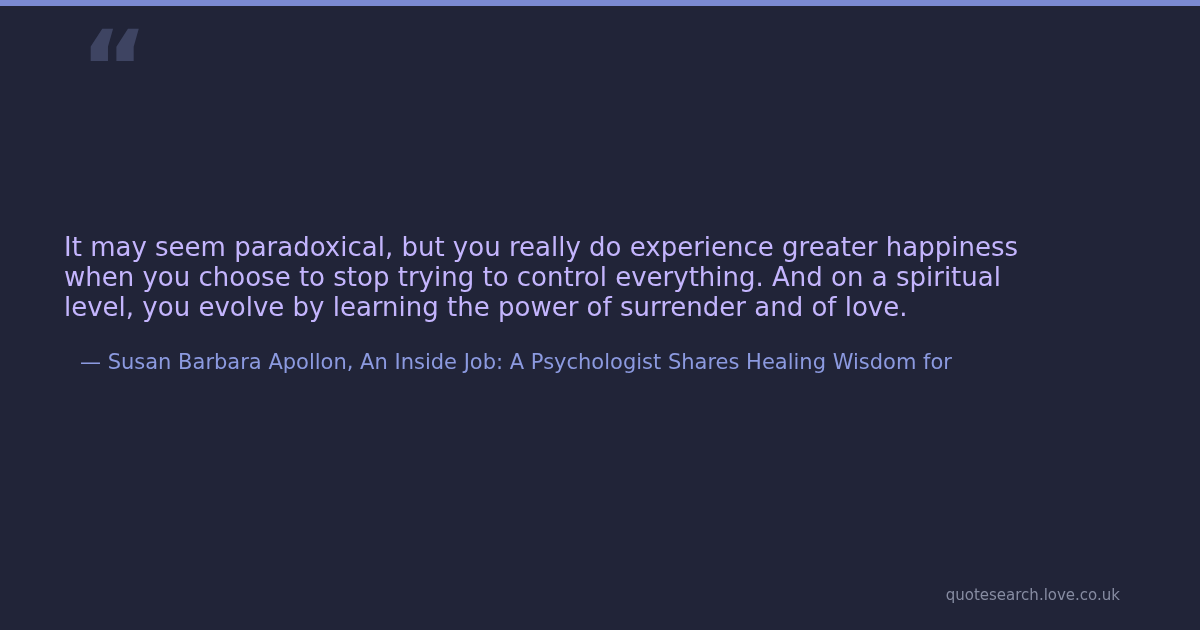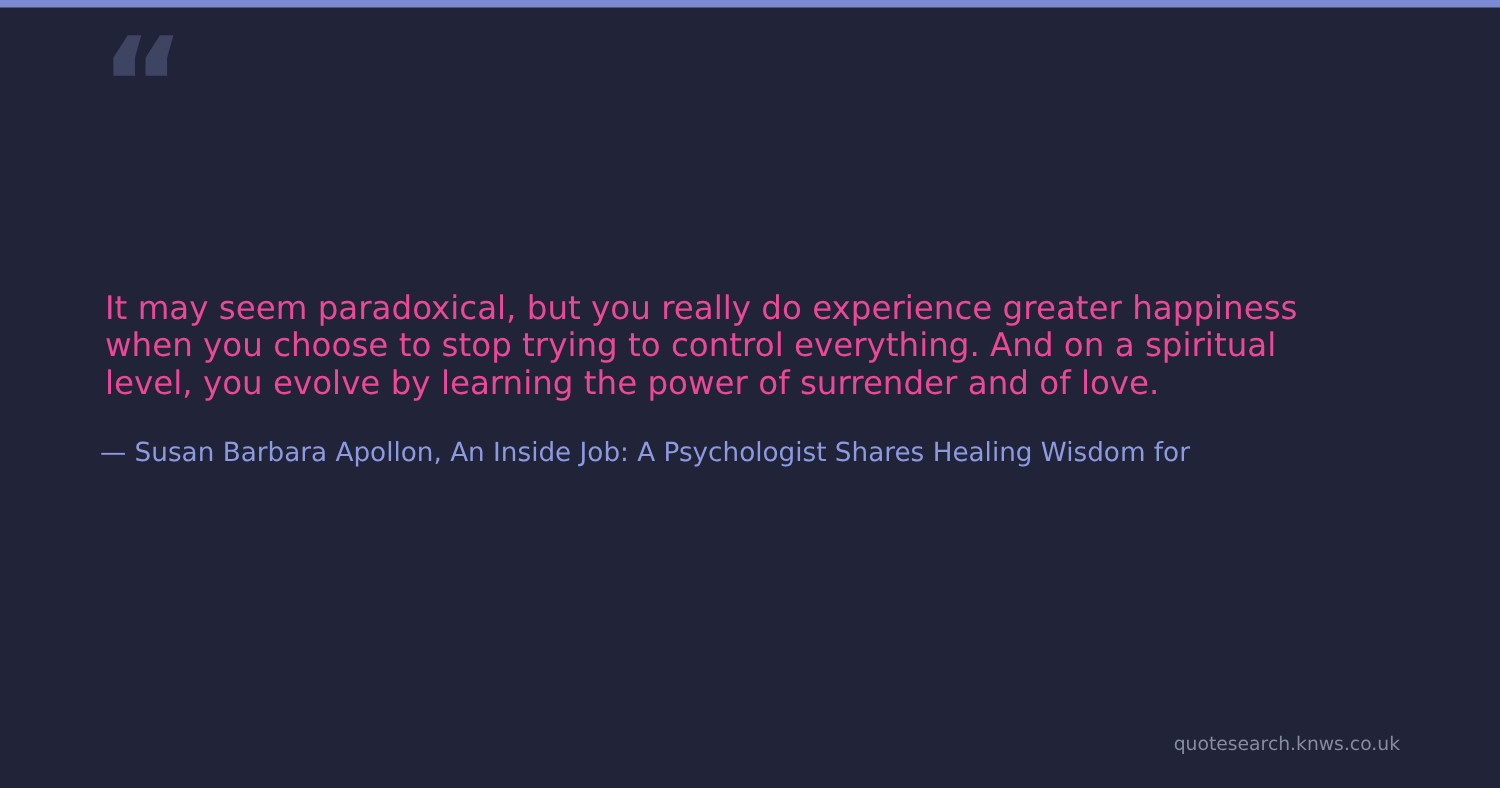--- a/index.html
+++ b/index.html
@@ -45,27 +45,27 @@
     font-weight: 700;
     line-height: 1;
     color: #3e4462;
     letter-spacing: -2px;
     user-select: none;
   }
 
   
   .quote-text {
     position: absolute;
-    left: 84px;
+    left: 64px;
     top: 232px;
     width: 1040px;
     font-size: 26px;
     font-weight: 400;
     line-height: 30px;
-    color: #ec4899;
+    color: #c4b5fd;
     white-space: pre-line;
   }
 
   
   .attribution {
     position: absolute;
     left: 80px;
     top: 348px;
     width: 1120px;
     font-size: 21px;
@@ -96,15 +96,15 @@
   <div class="top-bar"></div>
 
   <div class="quote-mark">“</div>
 
   <div class="quote-text">It may seem paradoxical, but you really do experience greater happiness
 when you choose to stop trying to control everything. And on a spiritual
 level, you evolve by learning the power of surrender and of love.</div>
 
   <div class="attribution">— Susan Barbara Apollon, An Inside Job: A Psychologist Shares Healing Wisdom for</div>
 
-  <div class="footer-url">quotesearch.knws.co.uk</div>
+  <div class="footer-url">quotesearch.love.co.uk</div>
 
 </div>
 
 </body></html>

